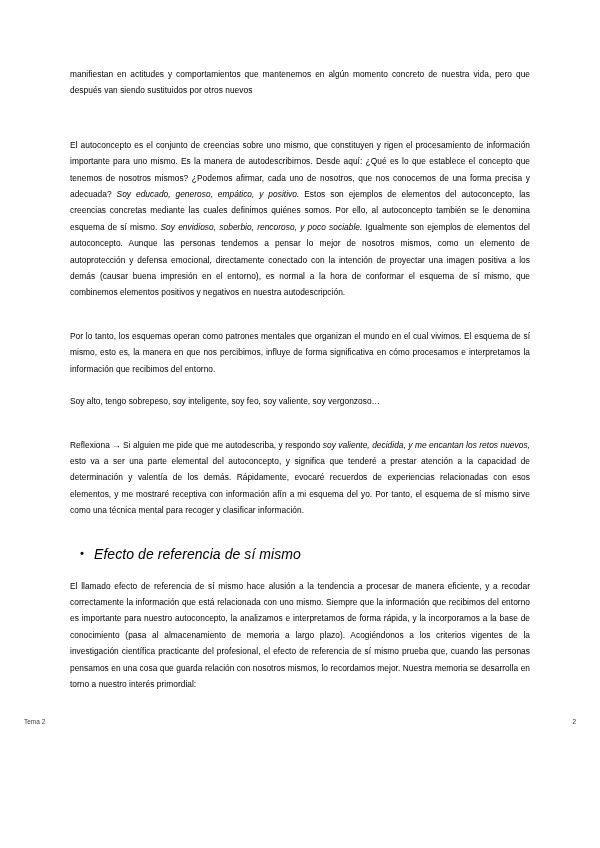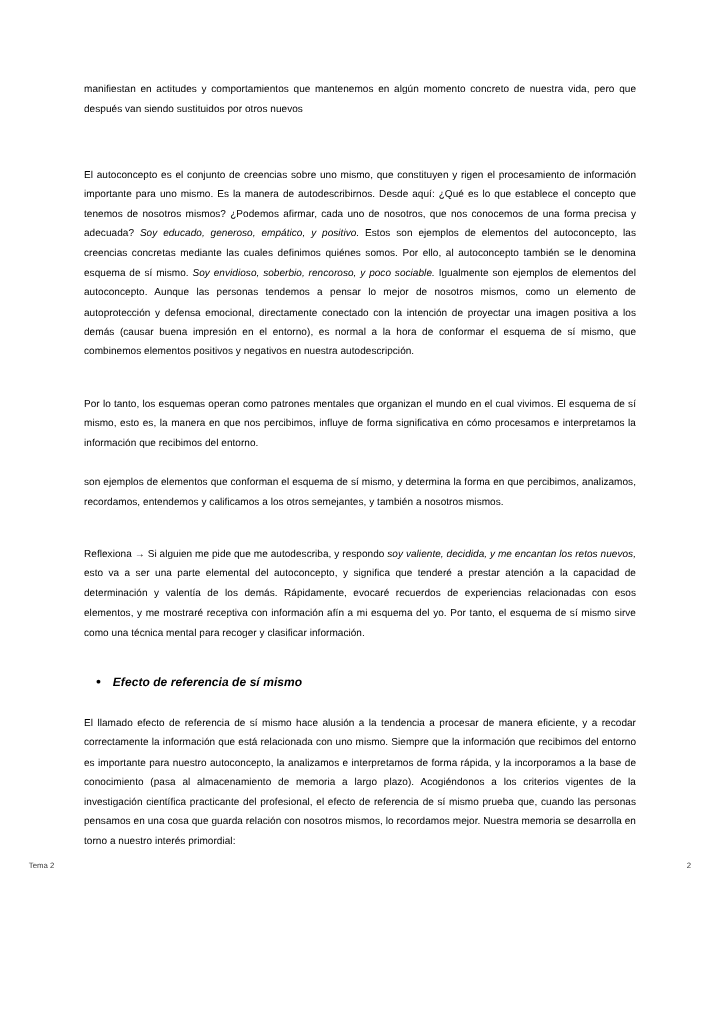--- a/index.html
+++ b/index.html
@@ -42,22 +42,22 @@
   .heading {
     margin: 0;
     font-size: 8.6px;
     font-weight: bold;
     font-style: italic;
     line-height: 16px;
     letter-spacing: 0.01em;
   }
   .bullet-heading {
     margin: 0;
-    font-size: 10px;
-    font-weight: bold;
+    font-size: 14px;
+    font-weight: normal;
     font-style: italic;
     line-height: 16px;
     padding-left: 24px;
     position: relative;
   }
   .bullet-heading::before {
     content: "\2022";
     position: absolute;
     left: 10px;
     top: -1px;
@@ -102,22 +102,22 @@
     <div class="gap-sm"></div>
 
     <p class="para"><span>El autoconcepto es el conjunto de creencias sobre uno mismo, que constituyen y rigen el procesamiento de información importante para uno mismo. Es la manera de autodescribirnos. Desde aquí: ¿Qué es lo que establece el concepto que tenemos de nosotros mismos? ¿Podemos afirmar, cada uno de nosotros, que nos conocemos de una forma precisa y adecuada? </span><em>Soy educado, generoso, empático, y positivo.</em><span> Estos son ejemplos de elementos del autoconcepto, las creencias concretas mediante las cuales definimos quiénes somos. Por ello, al autoconcepto también se le denomina esquema de sí mismo. </span><em>Soy envidioso, soberbio, rencoroso, y poco sociable.</em><span> Igualmente son ejemplos de elementos del autoconcepto. Aunque las personas tendemos a pensar lo mejor de nosotros mismos, como un elemento de autoprotección y defensa emocional, directamente conectado con la intención de proyectar una imagen positiva a los demás (causar buena impresión en el entorno), es normal a la hora de conformar el esquema de sí mismo, que combinemos elementos positivos y negativos en nuestra autodescripción.</span></p>
 
     <div class="gap-lg"></div>
 
     <p class="para">Por lo tanto, los esquemas operan como patrones mentales que organizan el mundo en el cual vivimos. El esquema de sí mismo, esto es, la manera en que nos percibimos, influye de forma significativa en cómo procesamos e interpretamos la información que recibimos del entorno.</p>
 
     <div class="gap-sm"></div>
 
+    <p class="para it">Soy alto, tengo sobrepeso, soy inteligente, soy feo, soy valiente, soy vergonzoso…</p>
 
-    <p class="para">son ejemplos de elementos que conforman el esquema de sí mismo, y determina la forma en que percibimos, analizamos, recordamos, entendemos y calificamos a los otros semejantes, y también a nosotros mismos.</p>
 
     <div class="gap-lg"></div>
 
     <p class="para"><span>Reflexiona → Si alguien me pide que me autodescriba, y respondo </span><em>soy valiente, decidida, y me encantan los retos nuevos,</em><span> esto va a ser una parte elemental del autoconcepto, y significa que tenderé a prestar atención a la capacidad de determinación y valentía de los demás. Rápidamente, evocaré recuerdos de experiencias relacionadas con esos elementos, y me mostraré receptiva con información afín a mi esquema del yo. Por tanto, el esquema de sí mismo sirve como una técnica mental para recoger y clasificar información.</span></p>
 
     <div class="gap-lg"></div>
 
     <p class="bullet-heading">Efecto de referencia de sí mismo</p>
 
     <div class="gap-sm"></div>

